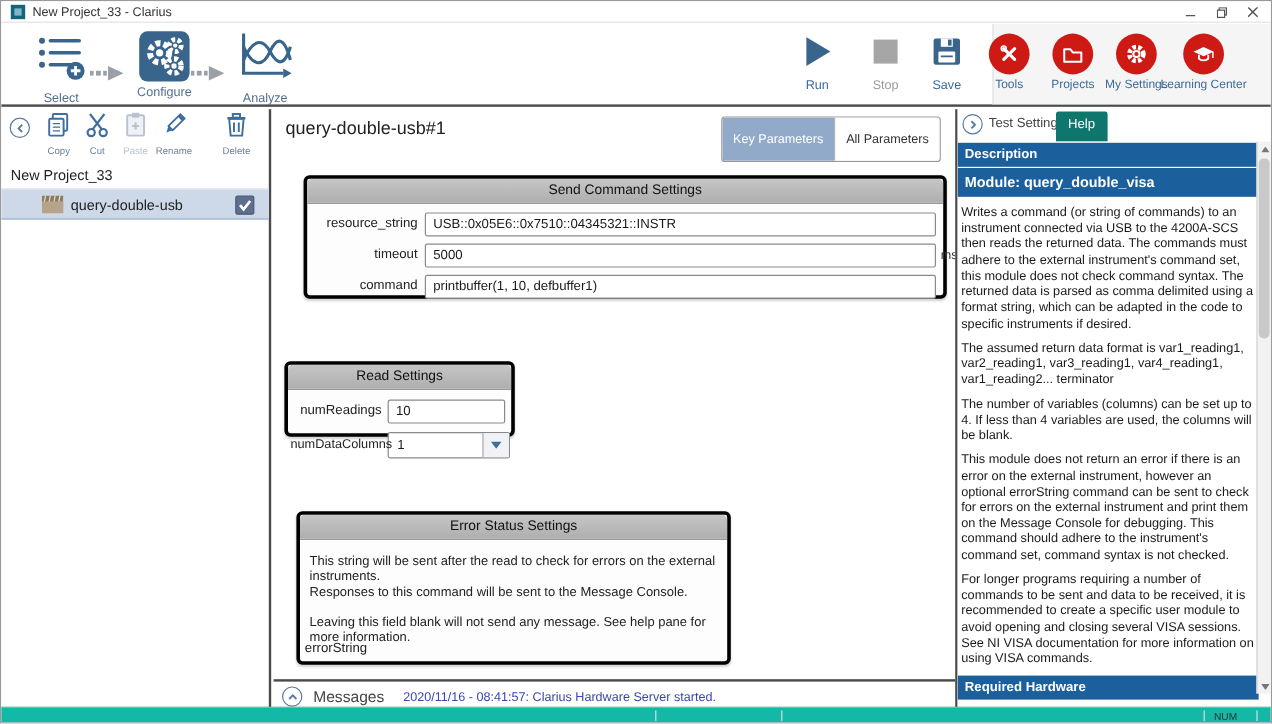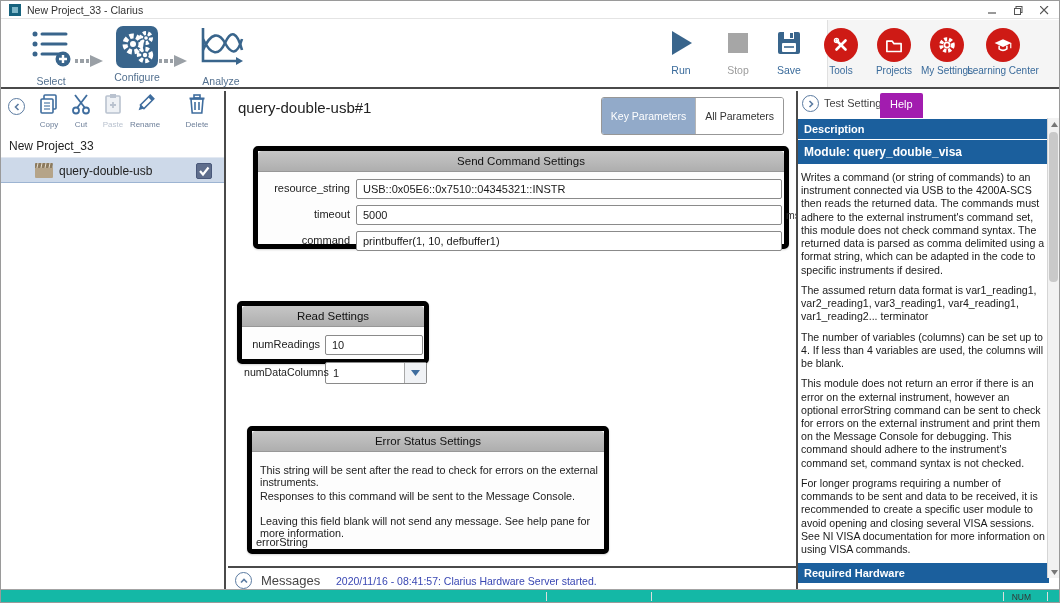--- a/index.html
+++ b/index.html
@@ -41,40 +41,40 @@
   .tree-check { position:absolute; right:12px; top:5px; width:16px; height:16px; background:#5f6e8c; border:1px solid #49587a; border-radius:2px; cursor:pointer; }
 
   
   .main { position:absolute; left:227px; top:90px; width:568px; height:500px; background:#fff; }
   .main-title { position:absolute; left:10px; top:8px; font-size:15px; color:#222; }
   .toggle { position:absolute; right:12px; top:6px; display:flex; border:1px solid #979797; border-radius:3px; overflow:hidden; }
   .toggle .tbtn { padding:12px 9px; font-size:10.5px; cursor:pointer; }
   .toggle .tbtn.on { background:#92aac9; color:#fff; }
   .toggle .tbtn.off { background:#fff; color:#333; border-left:1px solid #b5b5b5; }
 
-  .group { position:absolute; background:#fdfdfd; border:5px solid #000000; border-radius:5px; box-shadow:0 1px 2px rgba(0,0,0,.18); }
+  .group { position:absolute; background:#fdfdfd; border:3px solid #000000; border-radius:5px; box-shadow:0 1px 2px rgba(0,0,0,.18); }
   .group-hd { height:21px; background:linear-gradient(#c6c6c6,#aeaeae); border-bottom:1px solid #979797; border-radius:4px 4px 0 0; text-align:center; font-size:11.5px; color:#111; line-height:21px; }
   .frow { position:absolute; height:20px; }
   .frow .flabel { position:absolute; top:3px; font-size:11px; color:#222; text-align:right; }
   .frow input { position:absolute; height:20px; border:1px solid #8a8a8a; border-radius:2px; font-family:"Liberation Sans",sans-serif; font-size:11px; color:#1a1a1a; padding:0 6px; background:#fff; }
   .frow .unit { position:absolute; top:4px; font-size:10.5px; color:#333; }
   .dropdown { position:absolute; height:22px; border:1px solid #8a8a8a; border-radius:2px; background:#fff; cursor:pointer; }
   .dropdown .dval { position:absolute; left:7px; top:4px; font-size:11px; color:#1a1a1a; }
   .dropdown .darrow { position:absolute; right:0; top:0; width:22px; height:100%; border-left:1px solid #a9a9a9; background:#f0f2f5; display:flex; align-items:center; justify-content:center; }
   .note { position:absolute; font-size:10.8px; color:#222; }
 
   .messages { position:absolute; left:0; top:475px; width:568px; height:25px; background:#fff; border-top:2px solid #4a4a4a; }
   .messages .mlabel { position:absolute; left:33px; top:5px; font-size:13px; color:#454545; }
   .messages .mtext { position:absolute; left:108px; top:7px; font-size:10.5px; color:#3947b3; }
 
   
   .help { position:absolute; left:797px; top:90px; width:263px; height:500px; background:#fff; border-left:2px solid #4a4a4a; margin-left:-2px; }
   .help-tabs { position:absolute; left:0; top:0; width:100%; height:27px; background:#fff; }
   .tab-plain { position:absolute; left:26px; top:6px; font-size:11px; color:#444; cursor:pointer; }
-  .tab-active { position:absolute; left:82px; top:2px; height:25px; padding:5px 10px 0; background:#a21caf; color:#fff; font-size:11px; border-radius:2px 2px 0 0; cursor:pointer; }
+  .tab-active { position:absolute; left:82px; top:2px; height:25px; padding:5px 10px 0; background:#0f766e; color:#fff; font-size:11px; border-radius:2px 2px 0 0; cursor:pointer; }
   .help-body { position:absolute; left:0; top:27px; width:251px; height:473px; overflow:hidden; background:#fff; }
   .hd-bar { background:#1b5f9d; color:#fff; font-weight:bold; padding:4px 6px; margin:1px 0; }
   .module-bar { font-size:12px; padding:5px 6px; }
   .sec-bar { font-size:11px; }
   .help-body p { font-size:10.6px; color:#1a1a1a; line-height:1.25; margin:7px 4px 7px 3px; }
   .vscroll { position:absolute; right:0; top:27px; width:12px; height:460px; background:#f2f2f2; border-left:1px solid #d5d5d5; }
   .vscroll .arr { position:absolute; left:0; width:12px; height:12px; display:flex; align-items:center; justify-content:center; cursor:pointer; }
   .vscroll .thumb { position:absolute; left:1px; top:14px; width:9px; height:150px; background:#c9c9c9; border-radius:4px; cursor:pointer; }
 
   

